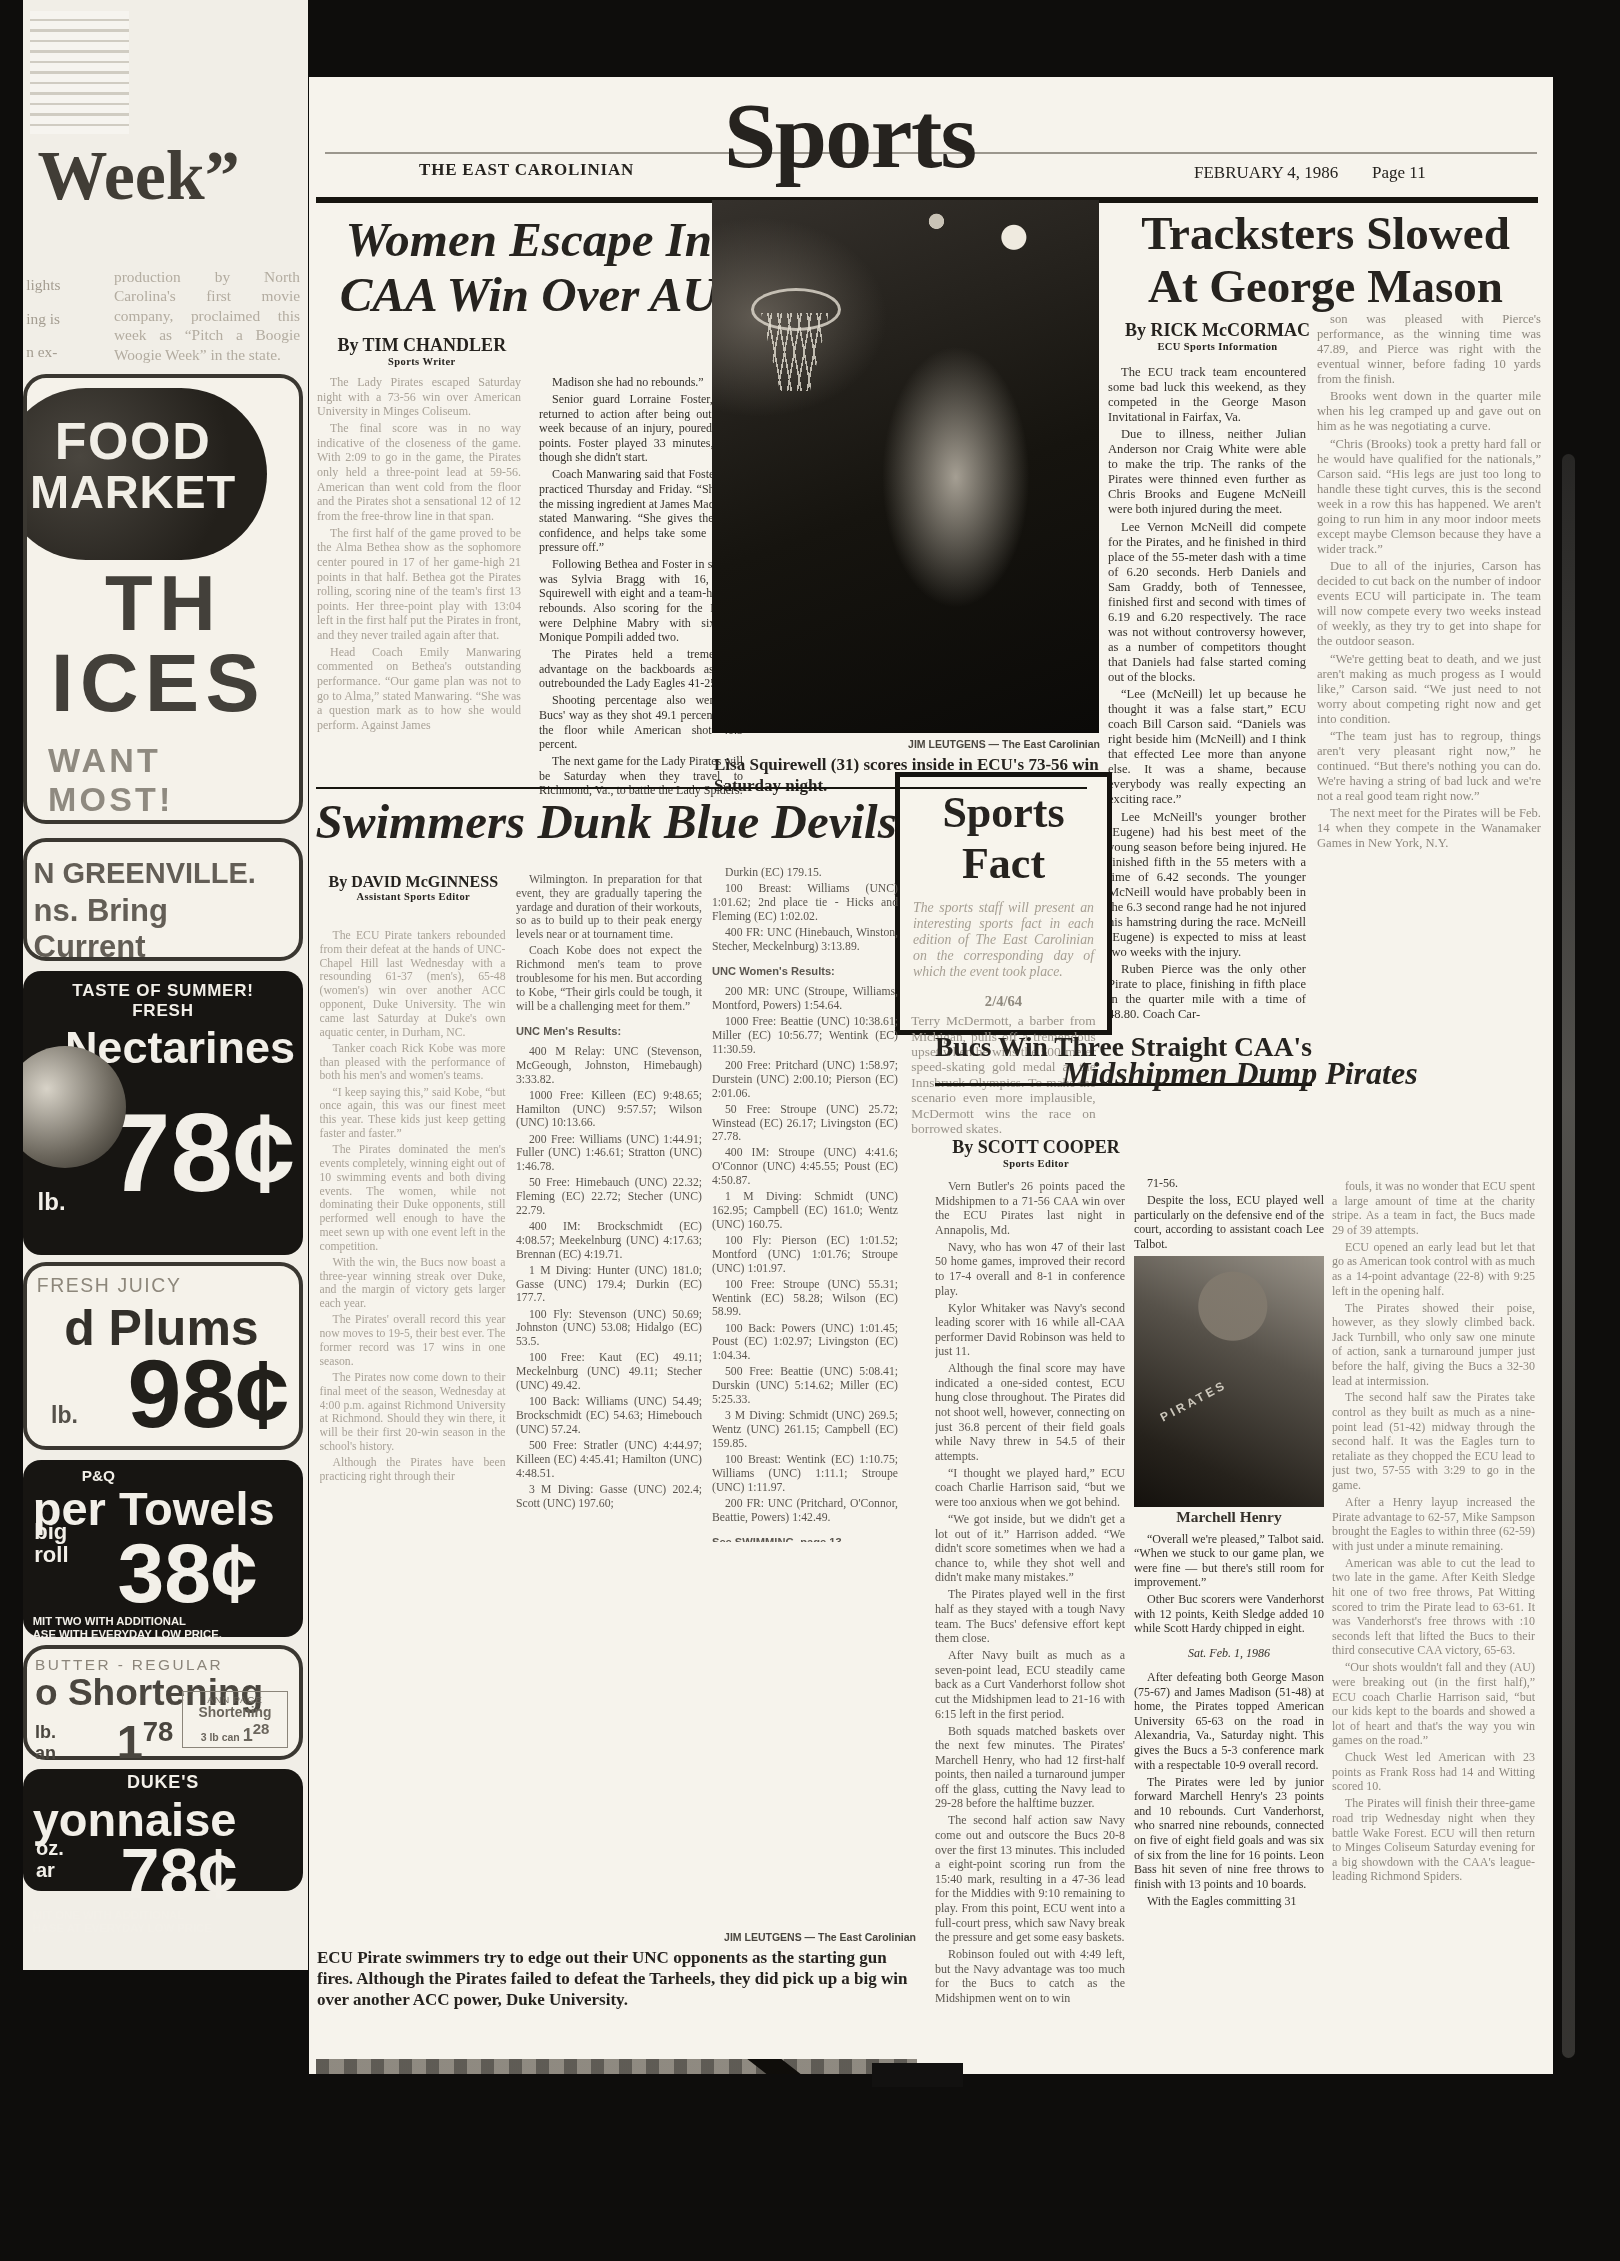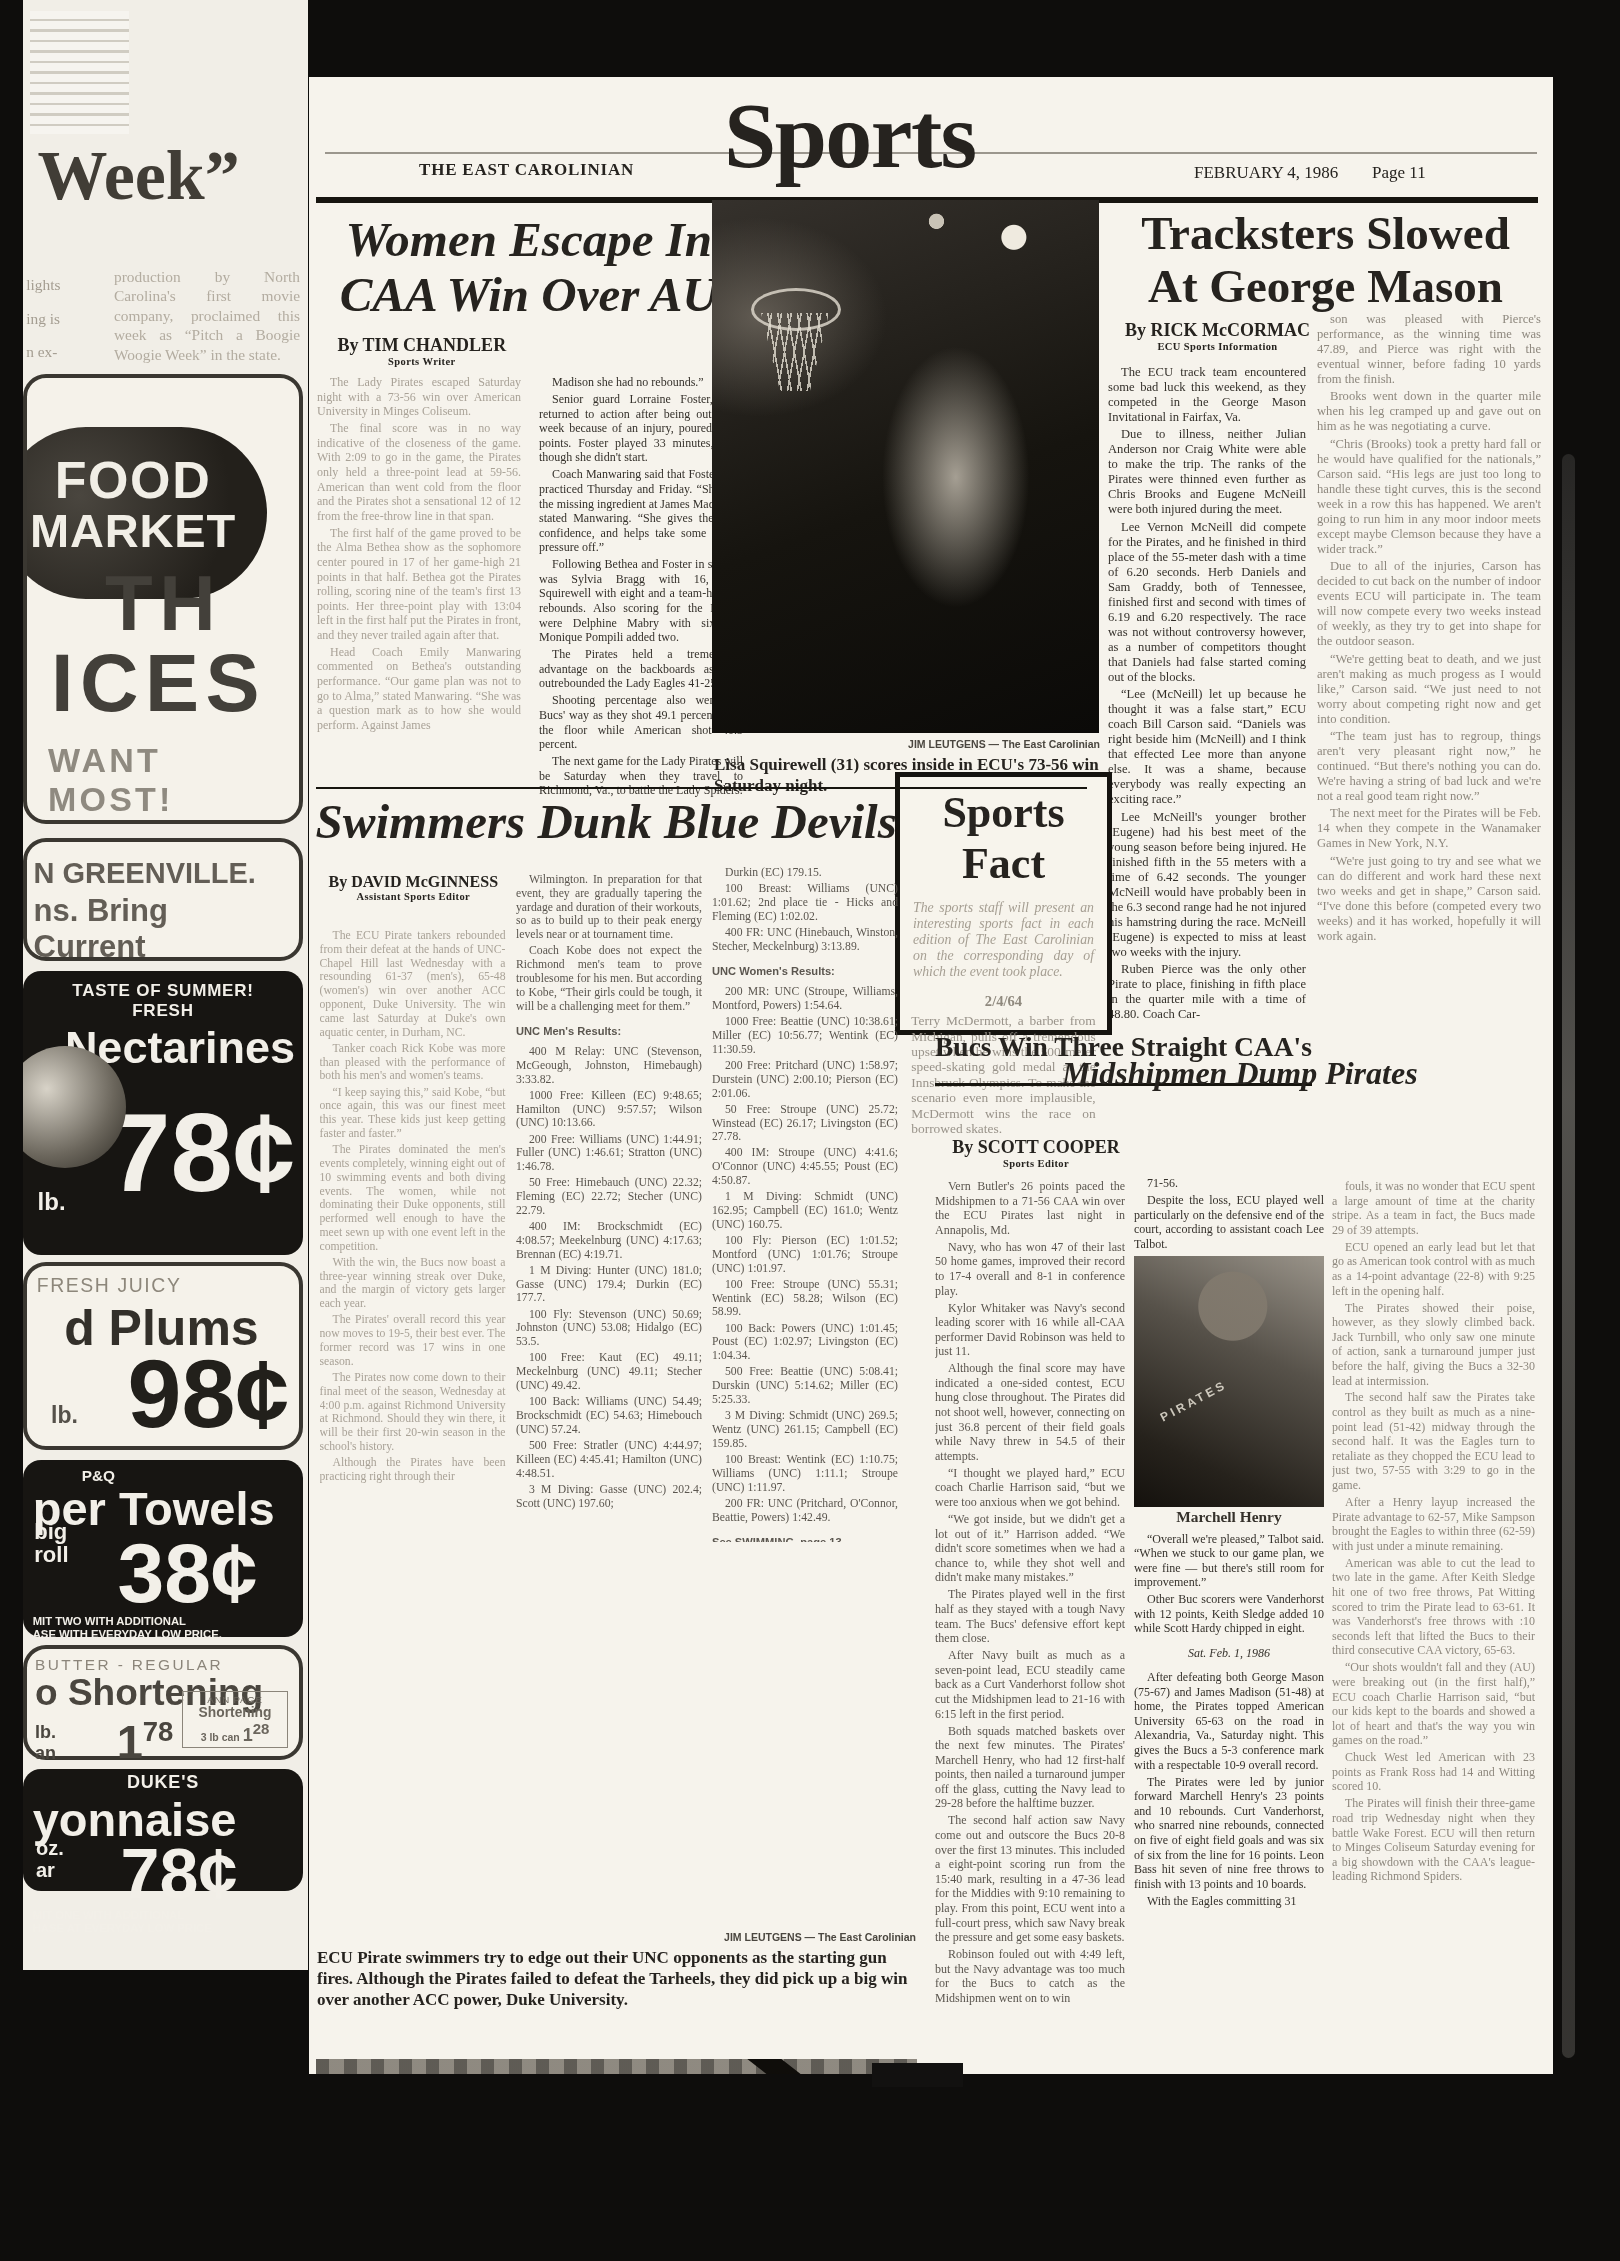--- a/index.html
+++ b/index.html
@@ -78,21 +78,21 @@
   .week-head{left:14.6px;top:136px;font-size:70px;font-weight:bold;color:#413d36;}
   .fragcol{left:3.2px;top:261px;width:77px;color:#a49d91;font-size:15.4px;}
   .boogiecol{left:91px;top:267px;width:186px;color:#b3aca0;font-size:15.4px;line-height:19.4px;text-align:justify;}
   .boogiecol p{margin:0 0 18px;}
   .ad-box{left:0;width:280px;box-sizing:border-box;}
   .rounded{border:4.9px solid #3a3731;border-radius:23px;background:#f5f2ea;}
   .darkad{background:#171512;color:#f2efe8;border-radius:18px;}
   #foodmarket{top:374px;height:450px;overflow:hidden;}
   .fm-logo{position:absolute;left:-27.5px;top:9.7px;width:267px;height:172px;border-radius:89px;
     background:radial-gradient(circle at 30% 40%, #4a463f 0%, #23201b 70%);
-    color:#f1eee6;text-align:center;margin-top:39px;}
+    color:#f1eee6;text-align:center;}
   .fm-logo .l1{font-size:52px;font-weight:bold;letter-spacing:1.6px;margin-top:23px;}
   .fm-logo .l2{font-size:47px;font-weight:bold;letter-spacing:0.8px;margin-top:-6.5px;}
   .stencil{color:#43403a;font-weight:bold;letter-spacing:6.5px;line-height:.95;}
   .wantmost{color:#8f8a80;font-size:34px;letter-spacing:3.2px;font-weight:bold;}
   #greenville{top:838px;height:123px;padding:14.6px 11.3px 0 6.5px;color:#635e56;}
   #greenville .g1{font-size:29px;font-weight:bold;}
   #greenville .g2{font-size:31px;font-weight:bold;margin-top:3.2px;}
   #greenville .g3{font-size:31px;font-weight:bold;margin-top:1.6px;}
   #nectarines{top:971px;height:284px;padding:9.7px 8px;}
   #nectarines .k{font-size:17px;font-weight:bold;text-align:center;letter-spacing:0.8px;}
@@ -294,21 +294,20 @@
       <p class="para">Ruben Pierce was the only other Pirate to place, finishing in fifth place in the quarter mile with a time of 48.80. Coach Car-</p>
     </div>
   <div class="col trk-col trk-col2 ink-faded" style="left:1008px;top:235px;">
       <p class="para">son was pleased with Pierce's performance, as the winning time was 47.89, and Pierce was right with the eventual winner, before fading 10 yards from the finish.</p>
       <p class="para">Brooks went down in the quarter mile when his leg cramped up and gave out on him as he was negotiating a curve.</p>
       <p class="para">“Chris (Brooks) took a pretty hard fall or he would have qualified for the nationals,” Carson said. “His legs are just too long to handle these tight curves, this is the second week in a row this has happened. We aren't going to run him in any moor indoor meets except maybe Clemson because they have a wider track.”</p>
       <p class="para">Due to all of the injuries, Carson has decided to cut back on the number of indoor events ECU will participate in. The team will now compete every two weeks instead of weekly, as they try to get into shape for the outdoor season.</p>
       <p class="para">“We're getting beat to death, and we just aren't making as much progess as I would like,” Carson said. “We just need to not worry about competing right now and get into condition.</p>
       <p class="para">“The team just has to regroup, things aren't very pleasant right now,” he continued. “But there's nothing you can do. We're having a string of bad luck and we're not a real good team right now.”</p>
       <p class="para">The next meet for the Pirates will be Feb. 14 when they compete in the Wanamaker Games in New York, N.Y.</p>
-      <p class="para">“We're just going to try and see what we can do different and work hard these next two weeks and get in shape,” Carson said. “I've done this before (competed every two weeks) and it has worked, hopefully it will work again.</p>
     </div>
 
   <div id="sports-fact" class="abs">
     <h2>Sports Fact</h2>
     <div class="intro">The sports staff will present an interesting sports fact in each edition of The East Carolinian on the corresponding day of which the event took place.</div>
     <div class="factdate">2/4/64</div>
     <div class="factbody">Terry McDermott, a barber from Michigan, pulls off a tremendous upset when he wins the 500-meter speed-skating gold medal at the Innsbruck Olympics. To make the scenario even more implausible, McDermott wins the race on borrowed skates.</div>
   </div>
 
   <div class="abs" style="left:6.5px;top:710px;width:771px;height:2.4px;background:#17150f;"></div>

